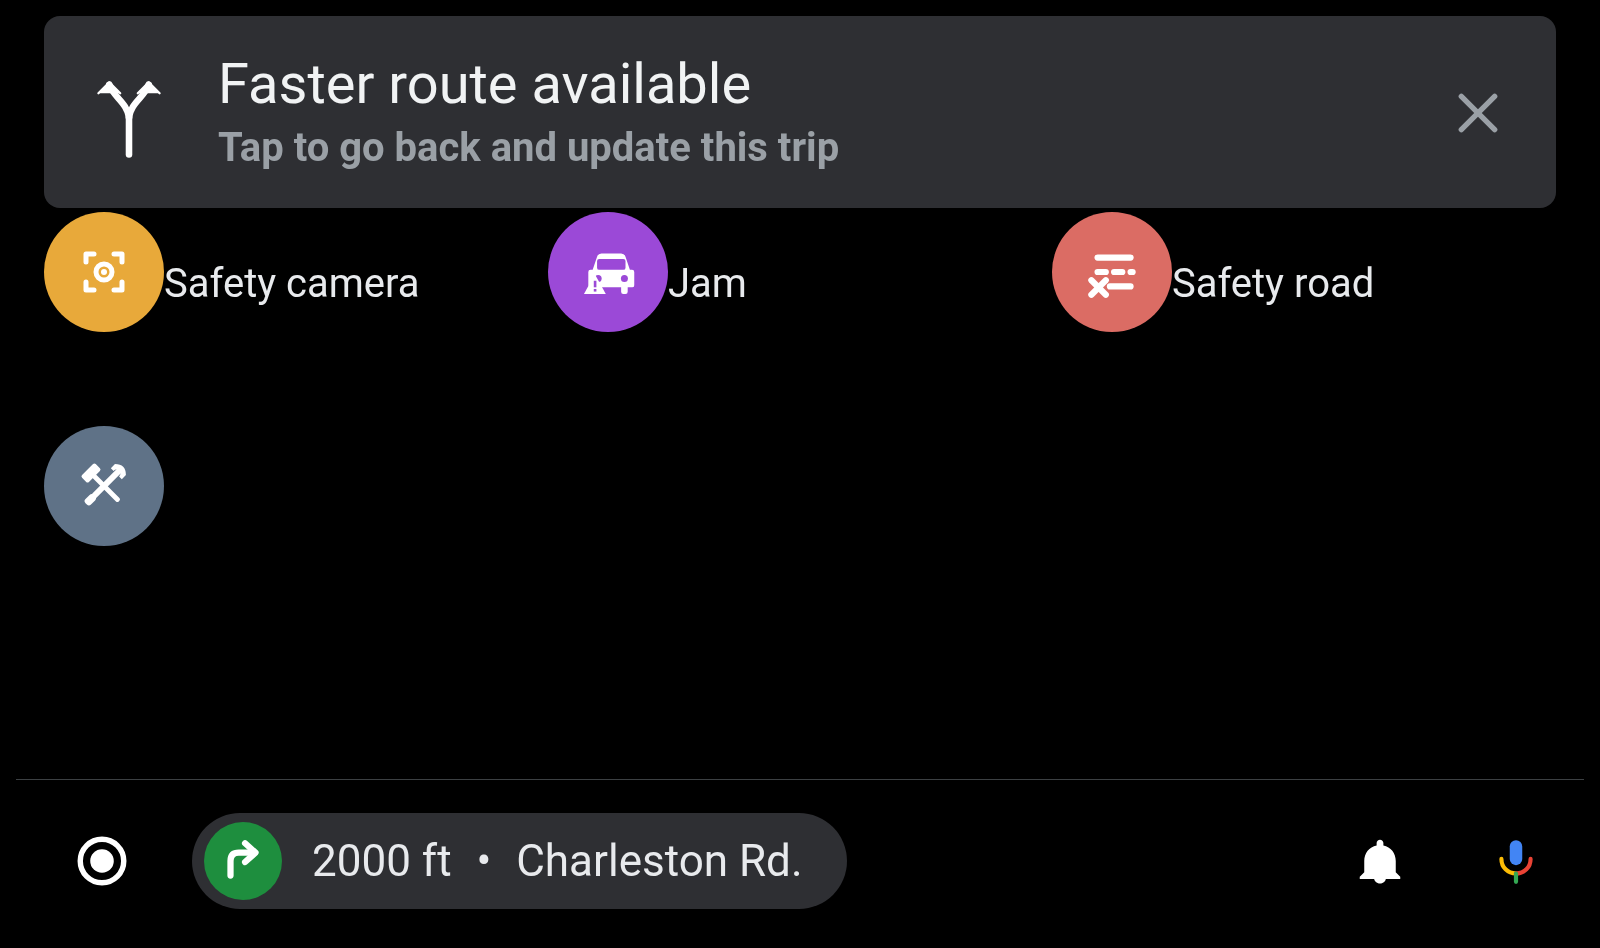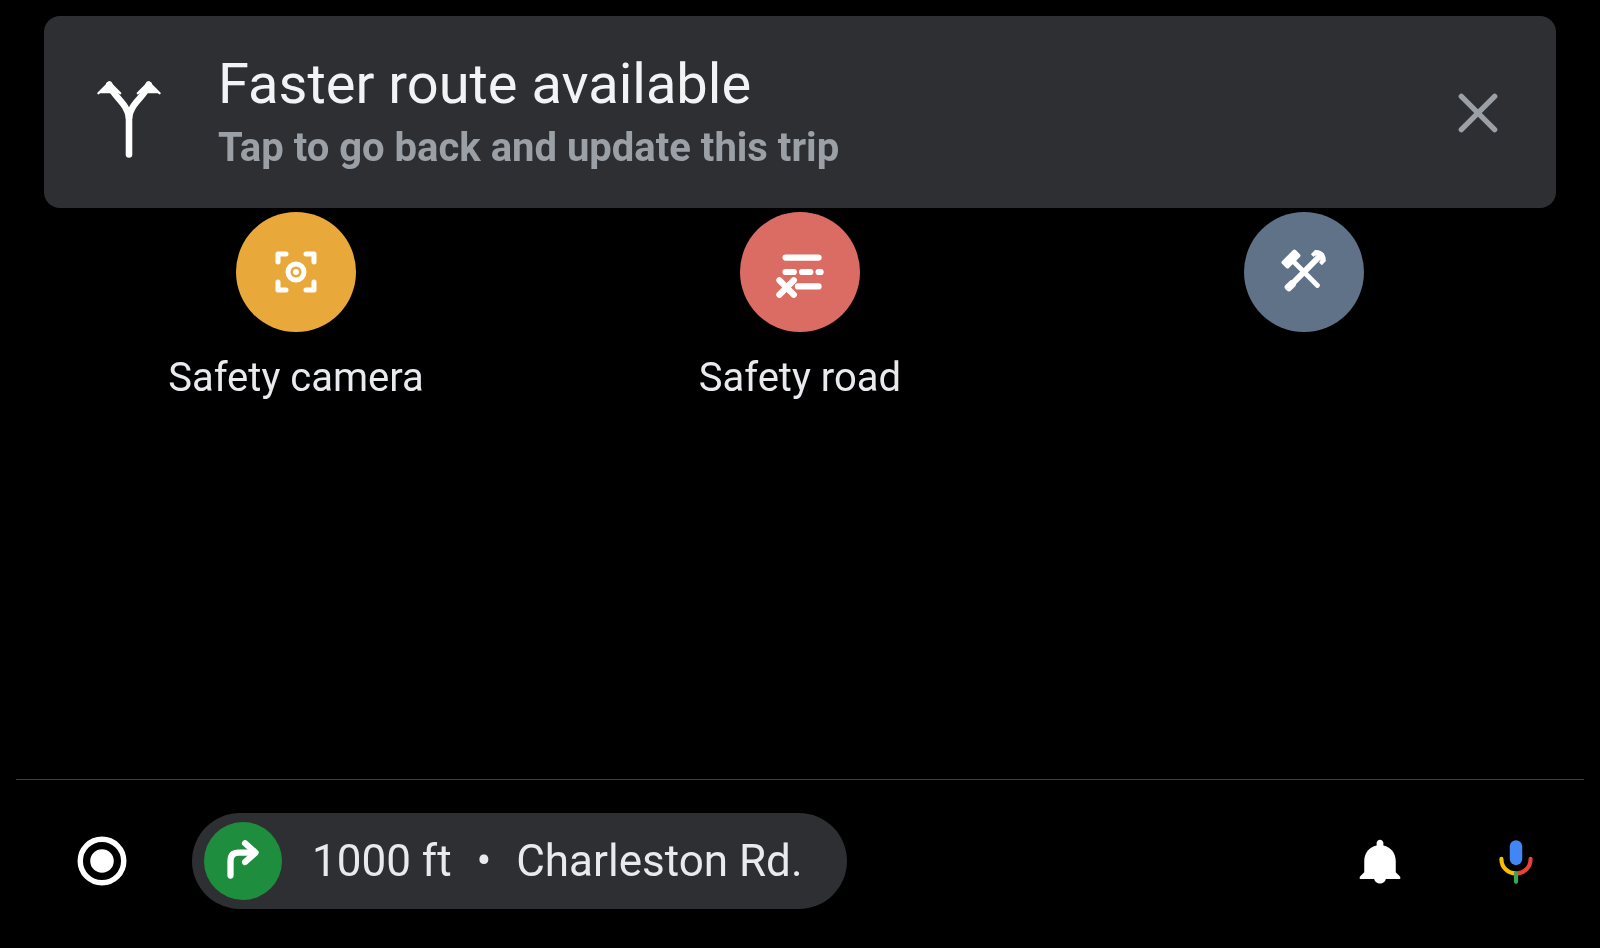--- a/index.html
+++ b/index.html
@@ -76,26 +76,25 @@
     position: absolute;
     top: 200px;
     left: 44px;
     right: 44px;
     display: flex;
     flex-wrap: wrap;
   }
   .report-item {
     width: 33.33%;
     display: flex;
-    flex-direction: column;
+    flex-direction: row;
     align-items: center;
     padding: 12px 0 60px 0;
     box-sizing: border-box;
     cursor: pointer;
-    justify-content: space-between;
   }
   .report-circle {
     width: 120px;
     height: 120px;
     border-radius: 60px;
     display: flex;
     align-items: center;
     justify-content: center;
     margin-bottom: 22px;
   }
@@ -220,20 +219,38 @@
           <path d="M50 14 L50 22 M50 14 L42 14"></path>
           <path d="M14 50 L14 42 M14 50 L22 50"></path>
           <path d="M50 50 L50 42 M50 50 L42 50"></path>
           <circle cx="32" cy="32" r="8"></circle>
           <circle cx="32" cy="32" r="3" fill="#fff" stroke="none"></circle>
         </svg>
       </div>
       <div class="report-label">Safety camera</div>
     </div>
 
+    <div class="report-item">
+      <div class="report-circle c-purple">
+        <svg viewBox="0 0 64 64" width="70" height="70">
+          <g fill="#fff">
+            <path d="M18 30 L22 18 Q23 15 26 15 L44 15 Q47 15 48 18 L52 30 L54 30 Q56 30 56 32 L56 44 Q56 46 54 46 L50 46 L50 50 Q50 52 48 52 L46 52 Q44 52 44 50 L44 46 L26 46 L26 50 Q26 52 24 52 L22 52 Q20 52 20 50 L20 46 L16 46 Q14 46 14 44 L14 32 Q14 30 16 30 Z"></path>
+          </g>
+          <rect x="22" y="20" width="26" height="10" rx="2" fill="#9b49d7"></rect>
+          <circle cx="23" cy="38" r="3.2" fill="#9b49d7"></circle>
+          <circle cx="47" cy="38" r="3.2" fill="#9b49d7"></circle>
+          <g>
+            <path d="M10 52 L20 34 L30 52 Z" fill="#fff"></path>
+            <rect x="19" y="40" width="2.4" height="6" fill="#9b49d7"></rect>
+            <rect x="19" y="47.5" width="2.4" height="2.4" fill="#9b49d7"></rect>
+          </g>
+        </svg>
+      </div>
+      <div class="report-label">Jam</div>
+    </div>
 
     <div class="report-item">
       <div class="report-circle c-red">
         <svg viewBox="0 0 64 64" width="66" height="66">
           <g stroke="#fff" stroke-width="6" stroke-linecap="round">
             <line x1="18" y1="18" x2="50" y2="18"></line>
             <line x1="18" y1="32" x2="26" y2="32"></line>
             <line x1="34" y1="32" x2="42" y2="32"></line>
             <line x1="50" y1="32" x2="52" y2="32"></line>
             <line x1="30" y1="46" x2="50" y2="46"></line>
@@ -277,21 +294,21 @@
     </div>
 
     <div class="nav-pill">
       <div class="nav-arrow-circle">
         <svg viewBox="0 0 48 48" width="50" height="50" fill="none" stroke="#fff" stroke-width="6" stroke-linecap="round" stroke-linejoin="round">
           <path d="M12 38 L12 24 Q12 16 20 16 L34 16"></path>
           <path d="M26 7 L36 16 L26 25"></path>
         </svg>
       </div>
       <div class="nav-pill-text">
-        <span>1000 ft</span>
+        <span>2000 ft</span>
         <span class="sep">•</span>
         <span>Charleston Rd.</span>
       </div>
     </div>
 
     <div class="spacer"></div>
 
     <div class="action-icon">
       <svg viewBox="0 0 48 48" width="54" height="54" fill="#fff">
         <path d="M24 44 c3 0 5.4-2.4 5.4-5.4 h-10.8 C18.6 41.6 21 44 24 44 Z"></path>

